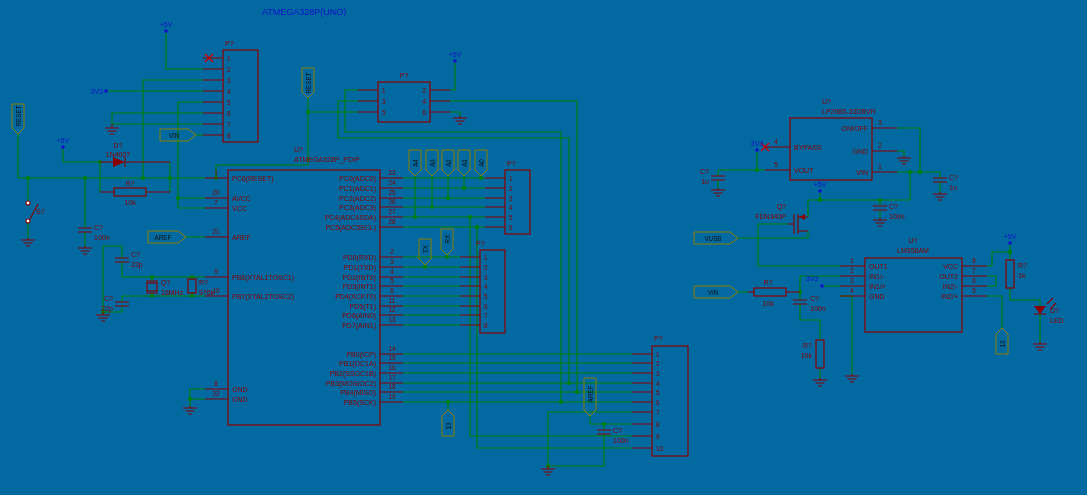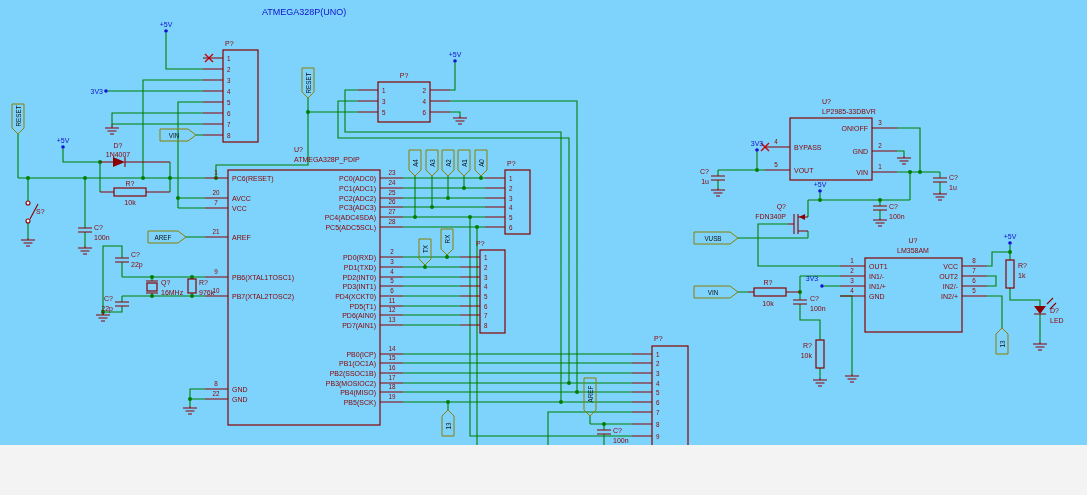--- a/index.html
+++ b/index.html
@@ -1,16 +1,16 @@
 <!DOCTYPE html>
 <html><head>
 <meta charset="utf-8">
 <style>
   html,body{margin:0;padding:0;background:#f3f3f3;}
-  .canvas{position:relative;width:1087px;height:445px;background:#7dd3fc;overflow:hidden;}
+  .canvas{position:relative;width:1087px;height:495px;background:#0369a1;overflow:hidden;}
   svg{display:block;}
   text{font-family:"Liberation Sans","DejaVu Sans",sans-serif;}
   .t6{font-size:6.3px;}
   .t7{font-size:7px;}
   .t9{font-size:9px;}
   .red{fill:#8b0000;}
   .blue{fill:#1111cc;}
   .blk{fill:#111111;}
   .w{stroke:#008000;stroke-width:1.1;fill:none;}
   .c{stroke:#8b0000;stroke-width:1.1;fill:none;}

